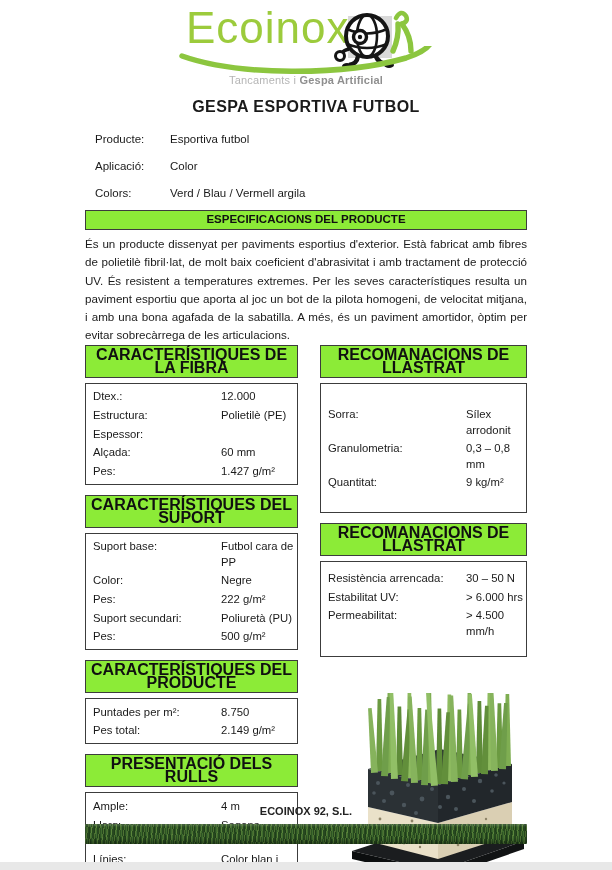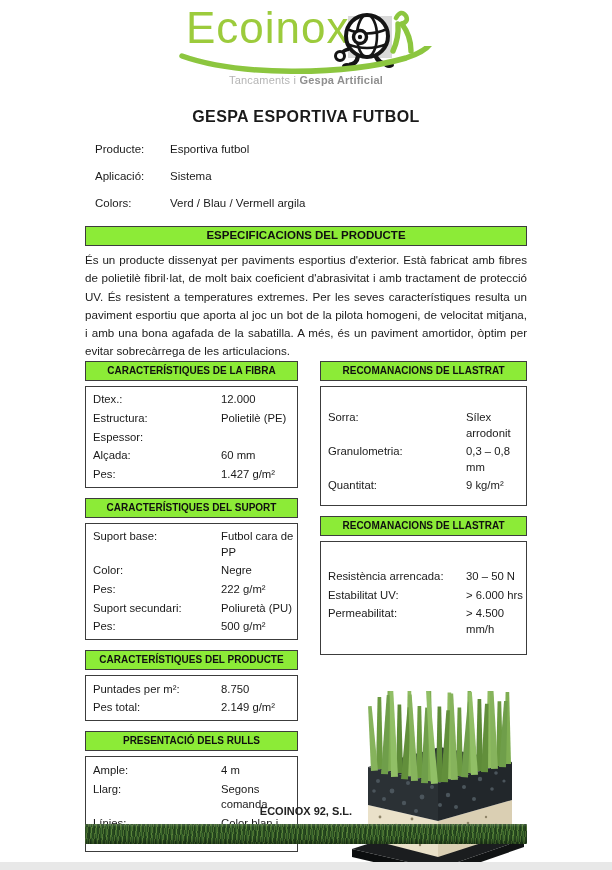--- a/index.html
+++ b/index.html
@@ -15,48 +15,48 @@
     position:absolute;left:186px;top:6px;font-size:44px;line-height:44px;
     color:#9ccb3c;letter-spacing:1px;font-weight:400;
   }
   .logo-char{position:absolute;left:332px;top:4px;}
   .logo-swoosh{position:absolute;left:178px;top:46px;}
   .tagline{position:absolute;left:0;right:0;top:74px;text-align:center;
     font-size:11px;color:#b5b5b5;letter-spacing:.2px;}
   .tagline .bold{color:#8f8f8f;font-weight:bold;}
 
   
-  .title{margin-top:10px;text-align:center;font-size:16px;font-weight:bold;letter-spacing:.4px;}
+  .title{text-align:center;font-size:16px;font-weight:bold;letter-spacing:.4px;}
   .info{margin-top:16px;font-size:11.5px;}
   .info-row{display:flex;line-height:14px;margin-bottom:13px;}
   .info-row:last-child{margin-bottom:0;}
   .info-label{width:75px;flex:none;padding-left:10px;}
 
   
   .bar{
     background:#8ceb37;border:1px solid #3c3c3c;text-align:center;
     font-weight:bold;font-size:11.5px;color:#101010;padding:2px 0 3px;line-height:13px;
   }
-  .bar-spec{margin-top:16px;}
+  .bar-spec{margin-top:10px;}
 
   
   .para{margin-top:5px;font-size:11.6px;line-height:18.3px;text-align:justify;}
 
   
   .cols{display:grid;grid-template-columns:213px 207px;column-gap:22px;margin-top:0px;}
-  .col .bar{font-size:10px;}
+  .col .bar{font-size:16px;}
   .tbl{border:1px solid #3c3c3c;margin-top:5px;padding:4px 0 3px;font-size:11.3px;}
   .trow{display:flex;padding:1.6px 2px 1.6px 7px;line-height:15.4px;gap:16px;}
   .tlabel{flex:none;width:112px;}
   .col-right .tlabel{width:122px;}
   .tvalue{flex:1;}
   .italic{font-style:italic;}
   .mt10{margin-top:10px;}
-  .pad-tall{padding-top:22px;padding-bottom:10px;}
-  .pad-med{padding-top:25px;padding-bottom:15px;}
+  .pad-tall{padding-top:22px;padding-bottom:20px;}
+  .pad-med{padding-top:7px;padding-bottom:15px;}
 
   .turf{margin-top:36px;margin-left:26px;}
 
   
   .footer{position:absolute;left:85px;right:85px;bottom:18px;text-align:center;}
   .footer-company{font-size:11px;font-weight:bold;color:#222;margin-bottom:7px;}
   .grass{
     height:20px;border-radius:1px;
     background:
       repeating-linear-gradient(100deg, rgba(255,255,255,0) 0 3px, rgba(125,165,75,.45) 3px 4px),
@@ -106,21 +106,21 @@
 
     <div class="title">GESPA ESPORTIVA FUTBOL</div>
 
     <div class="info">
       <div class="info-row">
         <span class="info-label">Producte:</span>
         <span class="info-value">Esportiva futbol</span>
       </div>
       <div class="info-row">
         <span class="info-label">Aplicació:</span>
-        <span class="info-value">Sistema</span>
+        <span class="info-value">Color</span>
       </div>
       <div class="info-row">
         <span class="info-label">Colors:</span>
         <span class="info-value">Verd / Blau / Vermell argila</span>
       </div>
     </div>
 
     <div class="bar bar-spec">ESPECIFICACIONS DEL PRODUCTE</div>
     <div class="para">És un producte dissenyat per paviments esportius d'exterior. Està fabricat amb fibres de polietilè fibril·lat, de molt baix coeficient d'abrasivitat i amb tractament de protecció UV. És resistent a temperatures extremes. Per les seves característiques resulta un paviment esportiu que aporta al joc un bot de la pilota homogeni, de velocitat mitjana, i amb una bona agafada de la sabatilla. A més, és un paviment amortidor, òptim per evitar sobrecàrrega de les articulacions.</div>
 

